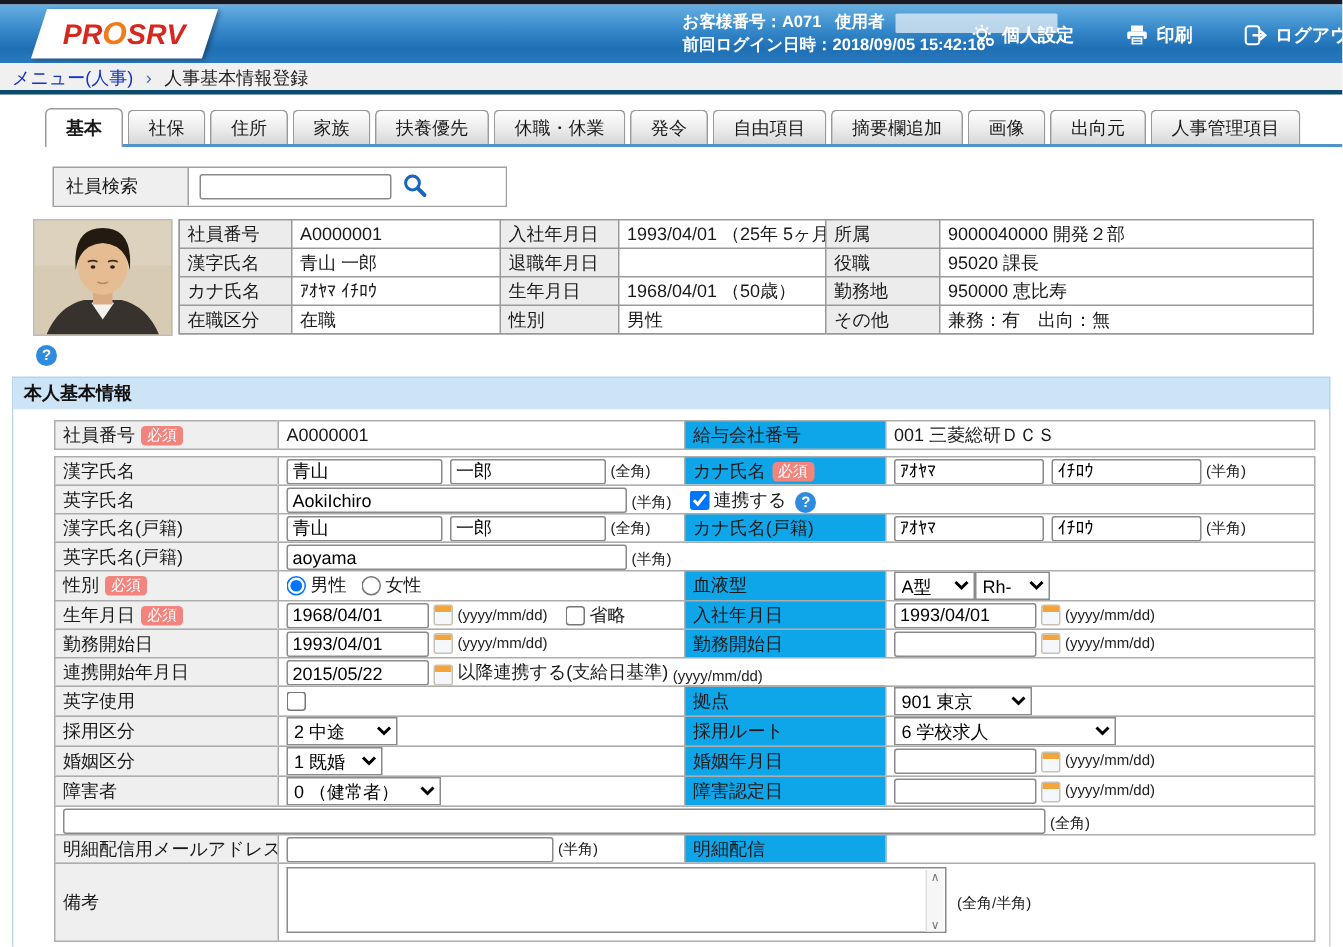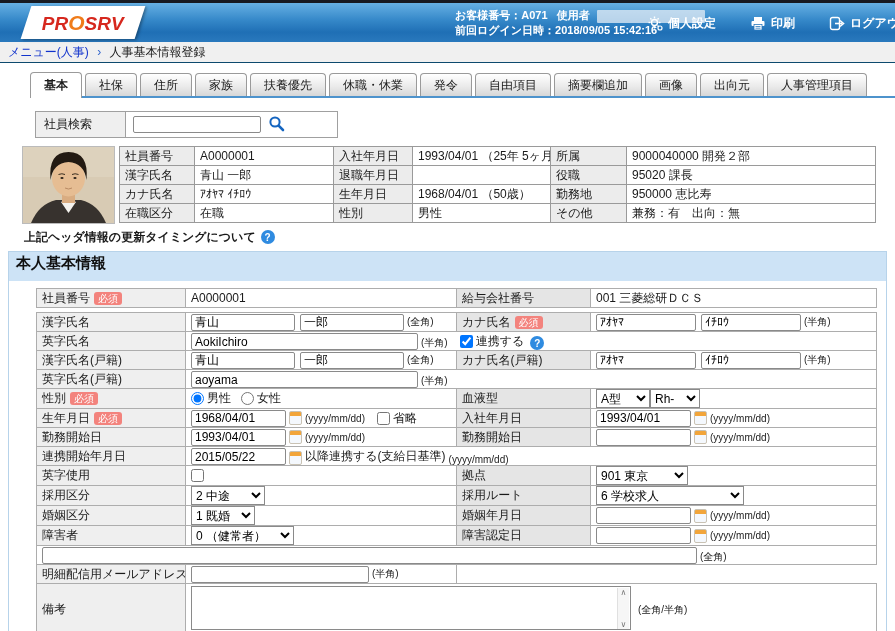--- a/index.html
+++ b/index.html
@@ -15,21 +15,21 @@
   .logo-inner { transform: skewX(18deg); font-style: italic; font-weight: bold; font-size: 19px; letter-spacing: 0; white-space: nowrap; }
   .logo-pr, .logo-srv { color: #d6281e; }
   .logo-o { color: #f07c1a; font-size: 21px; }
   .userinfo { position: absolute; left: 455px; top: 5px; color: #fff; font-size: 11px; font-weight: bold; line-height: 15px; white-space: nowrap; }
   .mask { display: inline-block; width: 108px; height: 13px; background: rgba(230,238,245,.75); vertical-align: middle; margin-left: 4px; border-radius: 1px; }
   .actions { position: absolute; left: 648px; top: 12px; display: flex; gap: 34px; white-space: nowrap; }
   .act { display: flex; align-items: center; gap: 5px; color: #fff; font-size: 12px; font-weight: bold; cursor: pointer; }
   .act svg { display: block; }
 
   
-  .breadcrumb { height: 21px; line-height: 20px; background: #f0f0f0; border-bottom: 1px solid #0c4a6e; padding-left: 8px; font-size: 12px; }
+  .breadcrumb { height: 21px; line-height: 20px; background: #f0f0f0; border-bottom: 3px solid #0c4a6e; padding-left: 8px; font-size: 12px; }
   .bc-link { color: #1133cc; cursor: pointer; }
   .bc-sep { color: #3366cc; margin: 0 5px; }
   .bc-cur { color: #222; }
 
   
   .tabbar { display: flex; align-items: flex-end; margin: 9px 0 0 30px; width: calc(100% - 30px); border-bottom: 2px solid #4e93cc; height: 26px; }
   .tab { height: 23px; line-height: 22px; padding: 0 13px; margin-right: 3px; border: 1px solid #9a9a9a; border-bottom: none;
     border-radius: 4px 4px 0 0; background: linear-gradient(#ffffff, #ebebeb 55%, #d7d7d7); font-size: 12px; cursor: pointer; white-space: nowrap; }
   .tab.active { background: #fff; font-weight: bold; height: 26px; margin-bottom: -2px; line-height: 25px; }
 
@@ -46,32 +46,32 @@
     border: 1px solid #9a9a9a; width: 757px; }
   .scell { background: #fff; line-height: 18px; height: 18px; padding: 0 5px; white-space: nowrap; overflow: hidden; }
   .slab { background: #ececec; }
   .note { margin: 5px 0 0 24px; font-weight: bold; display: flex; align-items: center; gap: 5px; height: 16px; }
 
   .qicon { display: inline-flex; width: 14px; height: 14px; border-radius: 50%; background: #2f8be0; color: #fff;
     font-size: 10px; font-weight: bold; align-items: center; justify-content: center; cursor: pointer; flex: none; }
 
   
   .section { margin: 6px 8px 0 8px; border: 1px solid #b7d3ea; }
-  .section-title { background: #cde3f6; padding: 2px 7px; height: 29px; font-weight: bold; font-size: 15px; color: #111; }
+  .section-title { background: #cde3f6; padding: 2px 7px; height: 21px; font-weight: bold; font-size: 12px; color: #111; }
   .formwrap { padding: 7px 9px 8px 27px; background: #fff; }
 
   .ftable { display: flex; flex-direction: column; }
   .gap4 { height: 4px; }
   .frow { display: flex; }
   .frow + .frow { margin-top: -1px; }
   .c { border: 1px solid #adadad; min-height: 20px; display: flex; align-items: center; padding: 0 5px; background: #fff; white-space: nowrap; }
   .c + .c { margin-left: -1px; }
   .lab  { width: 150px; background: #efefef; gap: 4px; }
   .val  { width: 272px; }
-  .lab2 { width: 135px; background: #e5e5e5; gap: 4px; }
+  .lab2 { width: 135px; background: #0ea5e9; gap: 4px; }
   .val2 { flex: 1; }
   .sp   { flex: 1; align-items: flex-end; }
 
   .req { font-size: 10px; background: #f3837d; color: #fff; border-radius: 3px; padding: 1px 4px; line-height: 11px; flex: none; }
   .h { font-size: 10px; color: #222; margin-left: 3px; white-space: nowrap; }
   .txt { font-size: 12px; }
 
   input[type="text"] { height: 17px; border: 1px solid #8a8a8a; border-radius: 2px; padding: 0 3px; font-size: 12px;
     font-family: "Liberation Sans", "DejaVu Sans", sans-serif; }
   .inp-name { width: 104px; } .inp-name + .inp-name { margin-left: 5px; }
@@ -235,21 +235,20 @@
     <div class="scell slab">在職区分</div>
     <div class="scell">在職</div>
     <div class="scell slab">性別</div>
     <div class="scell">男性</div>
     <div class="scell slab">その他</div>
     <div class="scell">兼務：有　出向：無</div>
   </div>
 </div>
 
 <div class="note">
-  <span>上記ヘッダ情報の更新タイミングについて</span>
   <span class="qicon">?</span>
 </div>
 
 <div class="section">
   <div class="section-title">本人基本情報</div>
   <div class="formwrap">
 
     <div class="ftable">
       <div class="frow">
         <div class="c lab">
@@ -483,20 +482,23 @@
       </div>
 
       <div class="frow">
         <div class="c lab">
             <span>明細配信用メールアドレス</span>
           </div>
         <div class="c val">
           <input type="text" class="inp-mail" value="" style="">
           <span class="h">(半角)</span>
         </div>
+        <div class="c lab2">
+            <span>明細配信</span>
+          </div>
       </div>
 
       <div class="frow row-biko">
         <div class="c lab">
             <span>備考</span>
           </div>
         <div class="c sp biko-cell">
           <span class="ta-wrap">
             <textarea style=""></textarea>
             <span class="ta-scroll">

